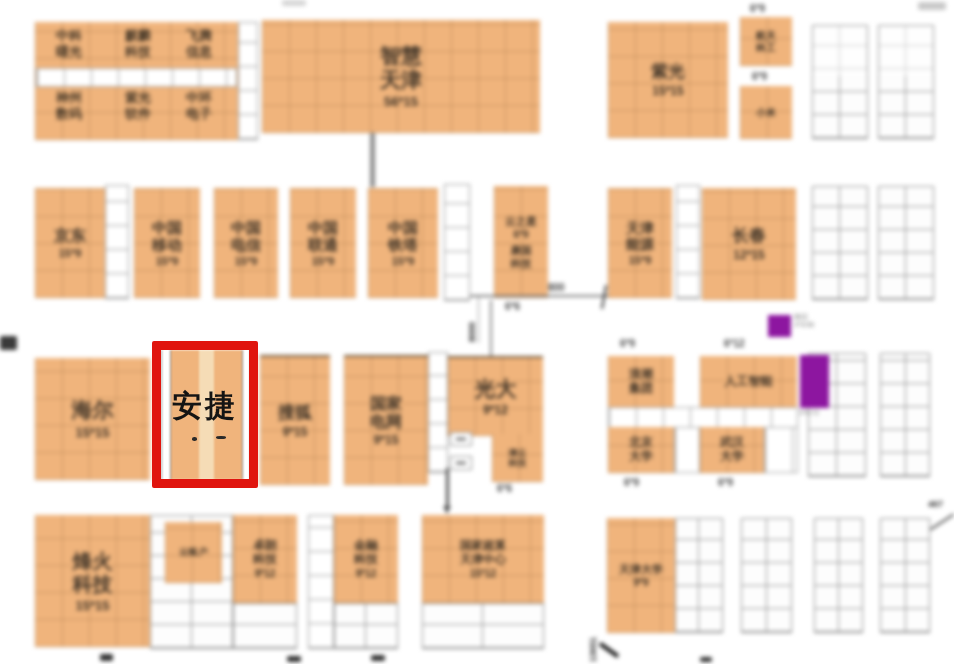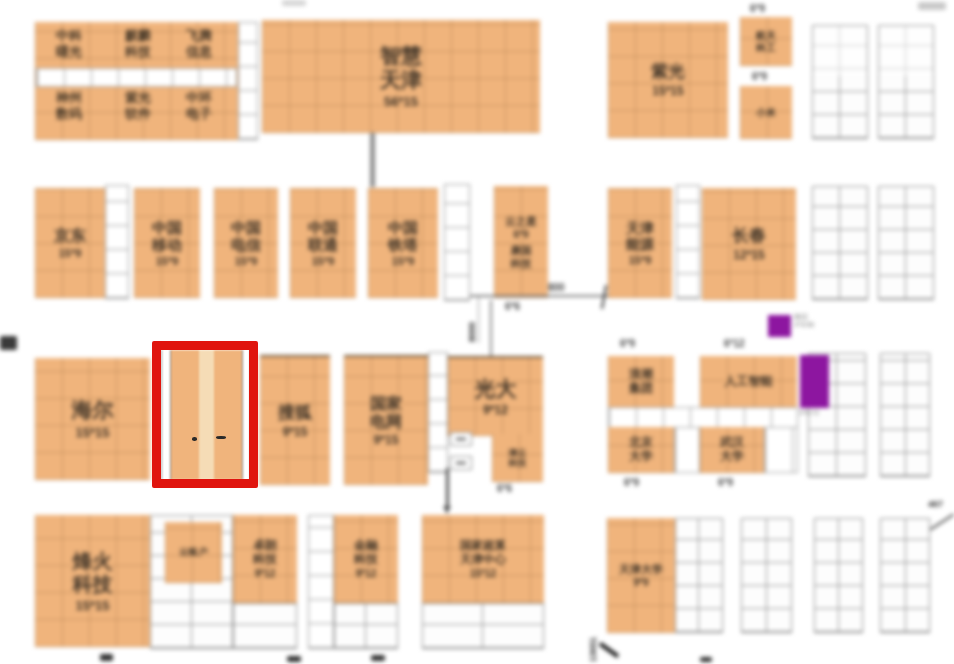--- a/index.html
+++ b/index.html
@@ -262,16 +262,17 @@
     <div class="blob" style="left:282px;top:0;width:24px;height:6px;background:#d5d5d5;"></div>
   </div>
 
   <div class="anjie-strips">
     <div class="hl" style="position:absolute;left:0;top:0;width:10px;height:130px;background:#fff;border-left:1px solid #888;border-right:1px solid #888;box-sizing:border-box;"></div>
     <div class="hl" style="position:absolute;left:10px;top:0;width:28px;height:130px;background:#f0b47c;"></div>
     <div class="hl" style="position:absolute;left:38px;top:0;width:15px;height:130px;background:#f5dcb6;"></div>
     <div class="hl" style="position:absolute;left:53px;top:0;width:28px;height:130px;background:#f0b47c;"></div>
     <div class="hl" style="position:absolute;left:81px;top:0;width:9px;height:130px;background:#fff;border-left:1px solid #888;border-right:1px solid #888;box-sizing:border-box;"></div>
   </div>
+  <span class="anjie-label">安捷</span>
   <span class="dot" style="left:192px;top:437px;width:5px;height:4px;"></span>
   <span class="dot" style="left:216px;top:436px;width:10px;height:3px;"></span>
   <div class="redframe"></div>
 </div>
 
 </body></html>

